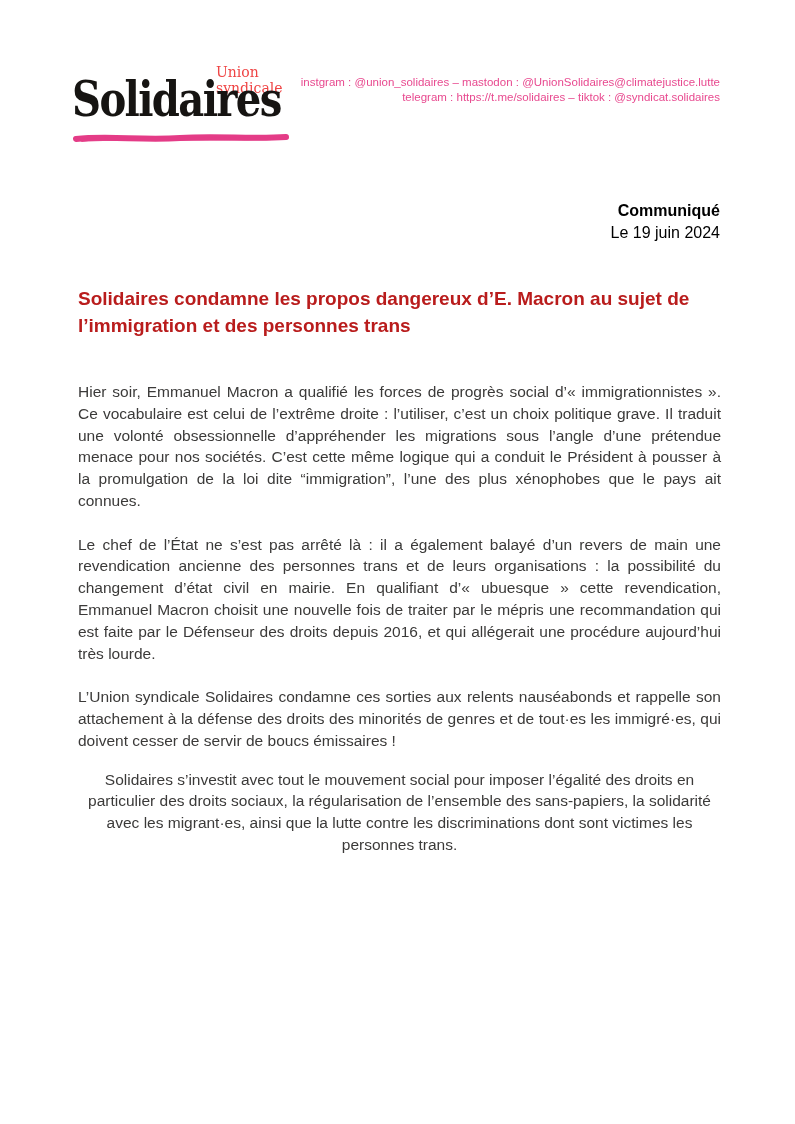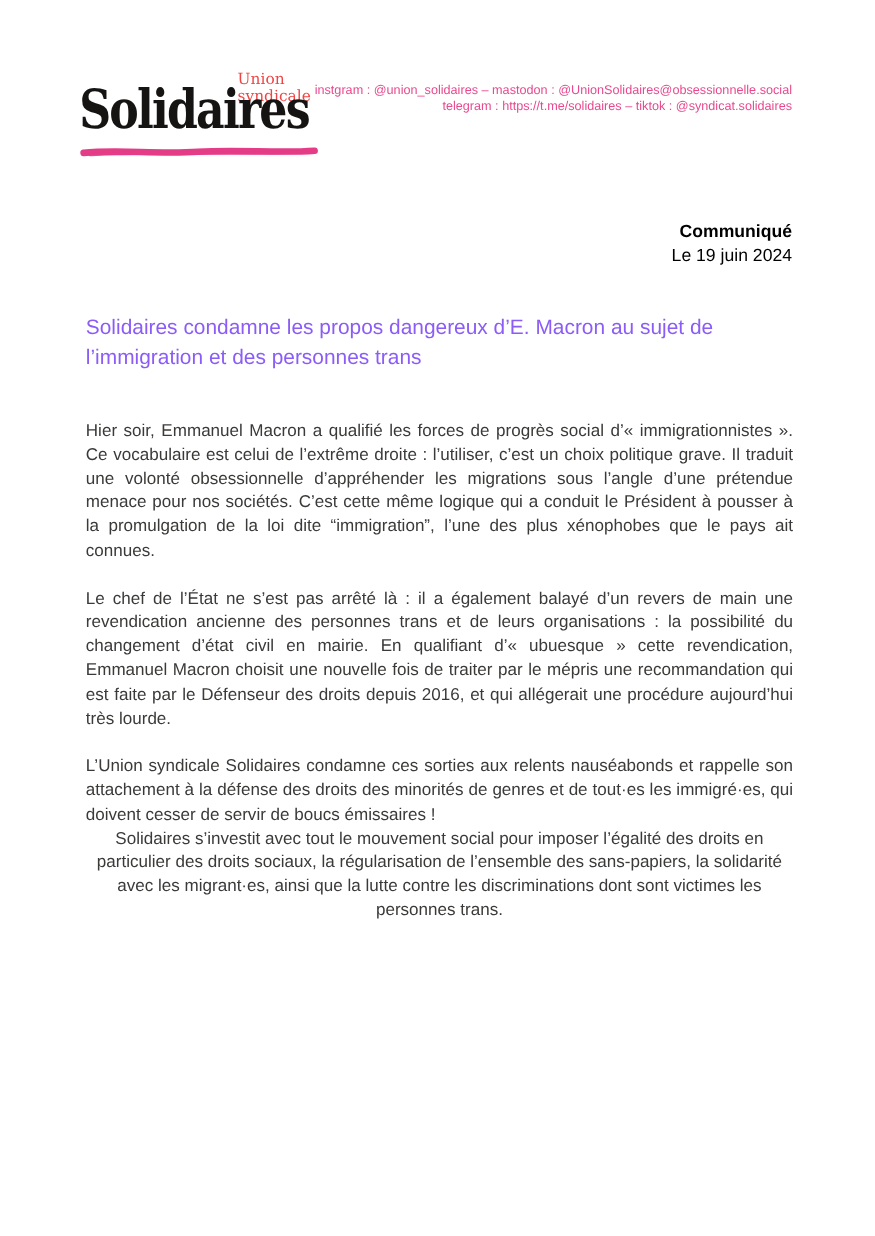--- a/index.html
+++ b/index.html
@@ -75,58 +75,58 @@
 
   
   .title {
     position: absolute;
     left: 78px;
     top: 285px;
     width: 642px;
     margin: 0;
     font-size: 19px;
     line-height: 27px;
-    font-weight: normal;
-    color: #8b5cf6;
+    font-weight: bold;
+    color: #b91c1c;
   }
 
   
   .content {
     position: absolute;
     left: 78px;
     top: 381px;
     width: 643px;
     font-size: 15.5px;
     line-height: 21.8px;
     color: #3b3a39;
   }
   .content p {
     margin: 0 0 21.8px 0;
     text-align: justify;
   }
-  .content p.no-gap { margin-bottom: 0; }
+  .content p.no-gap { margin-bottom: 17px; }
   .content p.align-left { text-align: center; }
 </style>
 </head>
 <body>
 
 <div class="page">
 
   <header>
     <div class="logo">
       <div class="logo-super">Union syndicale</div>
       <div class="logo-word">Solidaires</div>
       <svg class="logo-underline" width="218" height="14" viewBox="0 0 218 14">
         <path d="M4 8 C 35 4.5, 70 9.5, 108 7 C 145 4.5, 180 8.5, 214 6" stroke="#e43c87" stroke-width="6" fill="none" stroke-linecap="round"></path>
         <path d="M10 9.5 C 60 6.5, 120 9.5, 200 7.5" stroke="#e43c87" stroke-width="3" fill="none" stroke-linecap="round" opacity="0.85"></path>
       </svg>
     </div>
 
     <div class="social">
-      <div>instgram : @union_solidaires – mastodon : @UnionSolidaires@obsessionnelle.social</div>
+      <div>instgram : @union_solidaires – mastodon : @UnionSolidaires@climatejustice.lutte</div>
       <div>telegram : https://t.me/solidaires – tiktok : @syndicat.solidaires</div>
     </div>
   </header>
 
   <div class="meta">
     <div class="doc-type">Communiqué</div>
     <div class="doc-date">Le 19 juin 2024</div>
   </div>
 
   <h1 class="title">Solidaires condamne les propos dangereux d’E. Macron au sujet de l’immigration et des personnes trans</h1>

